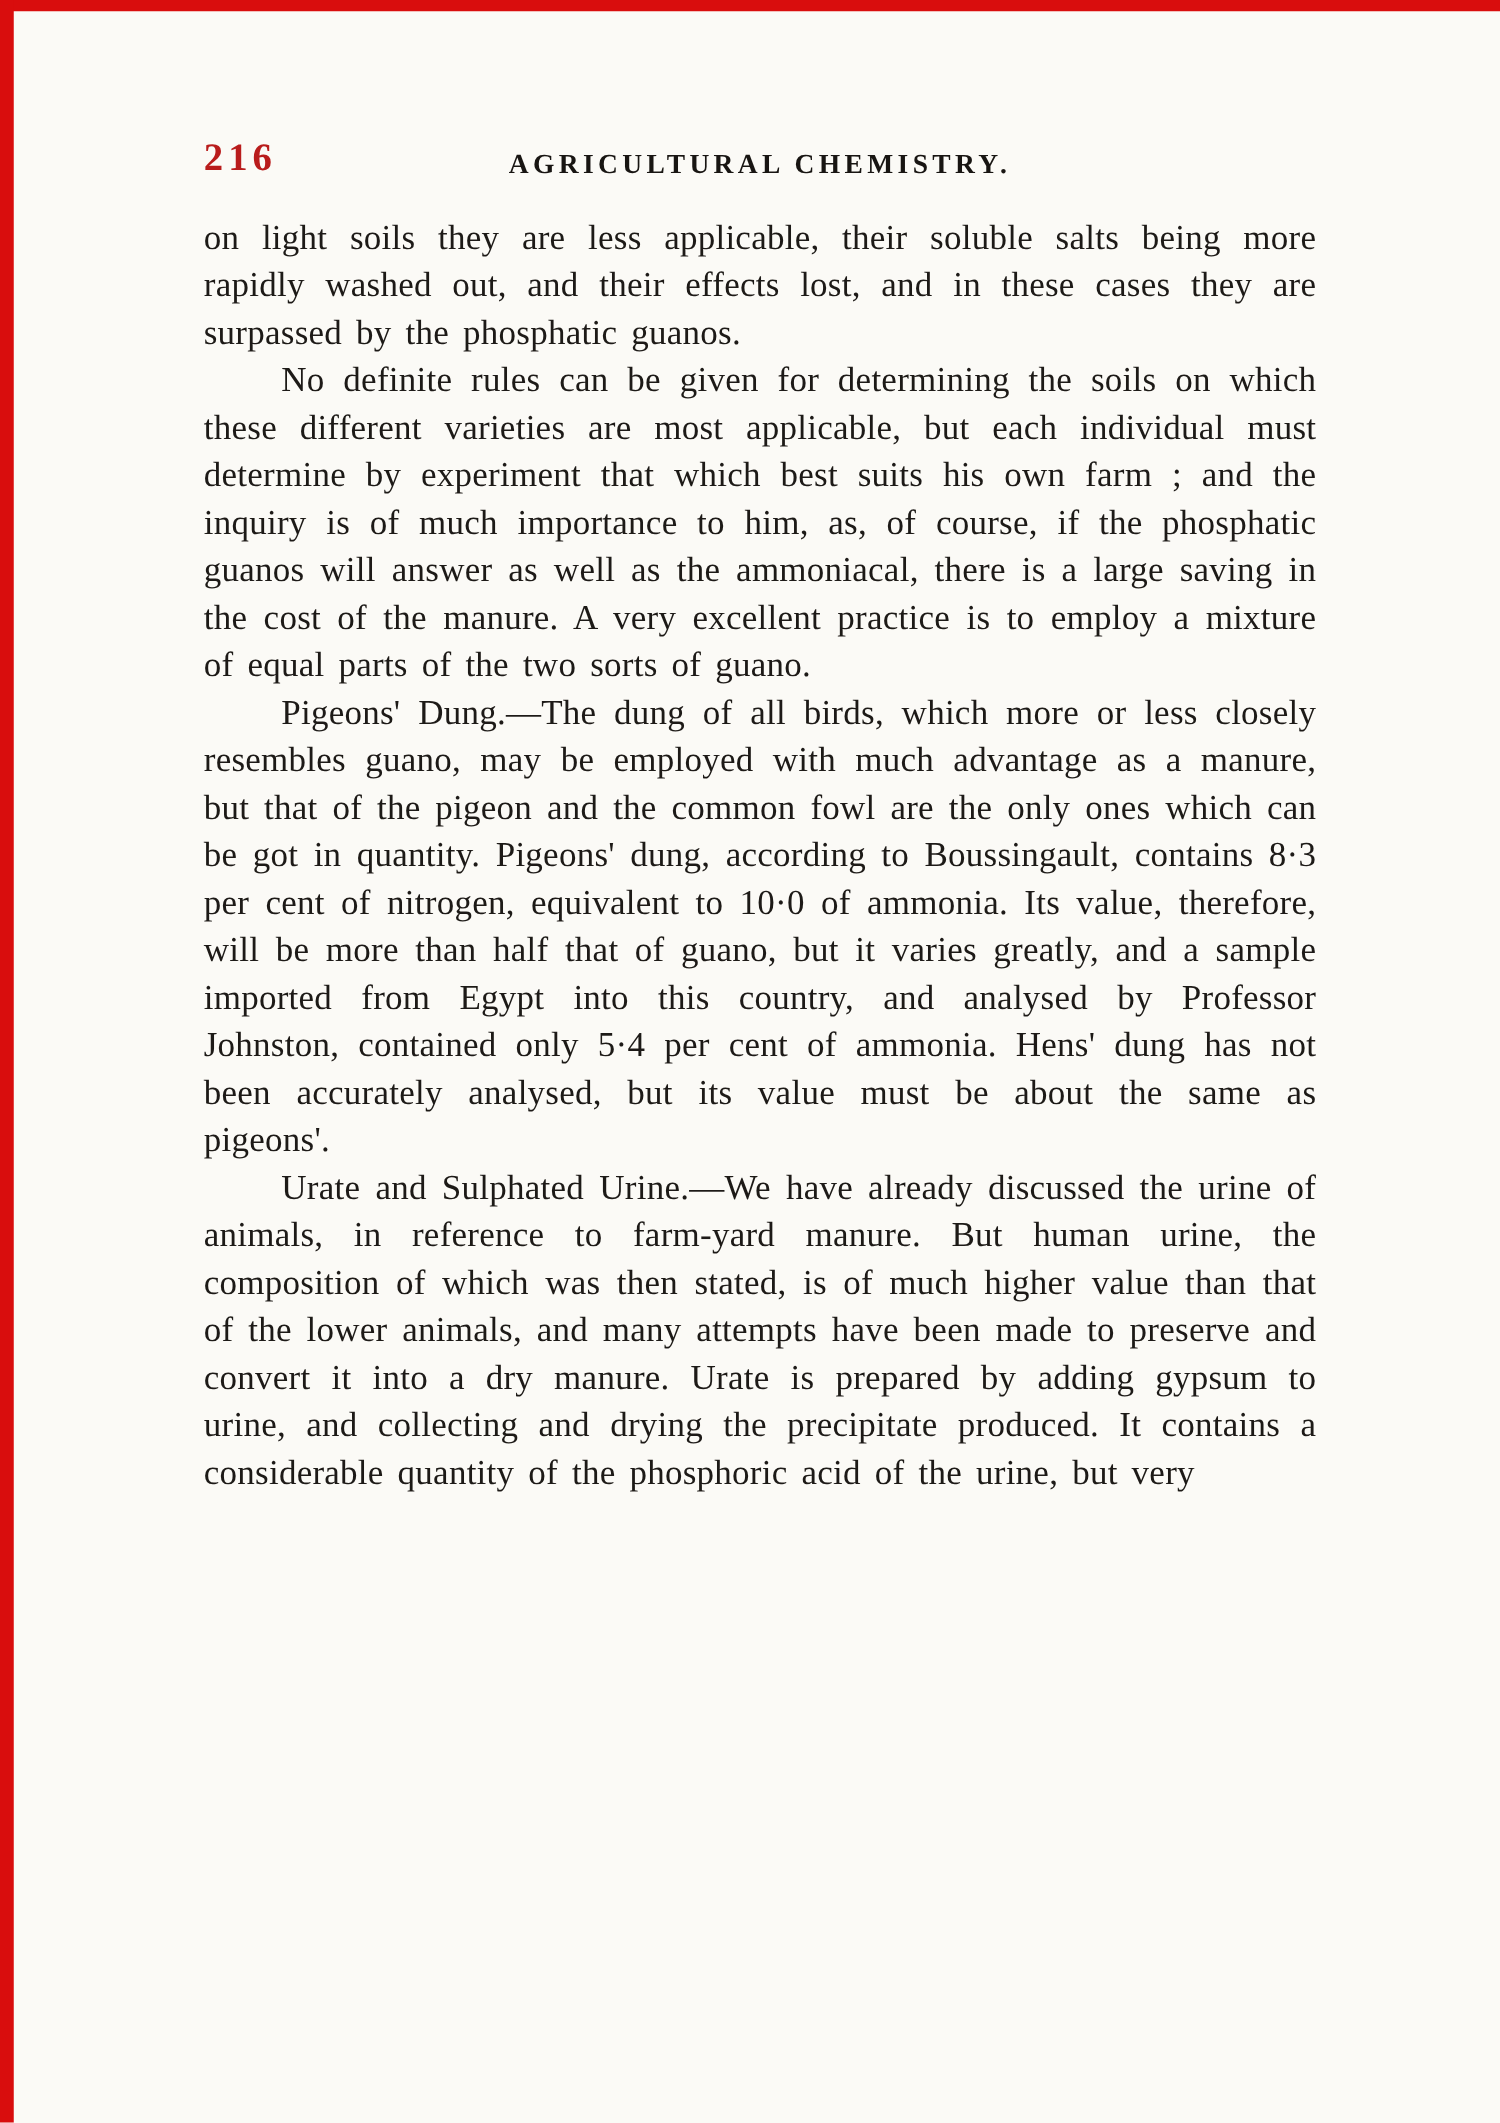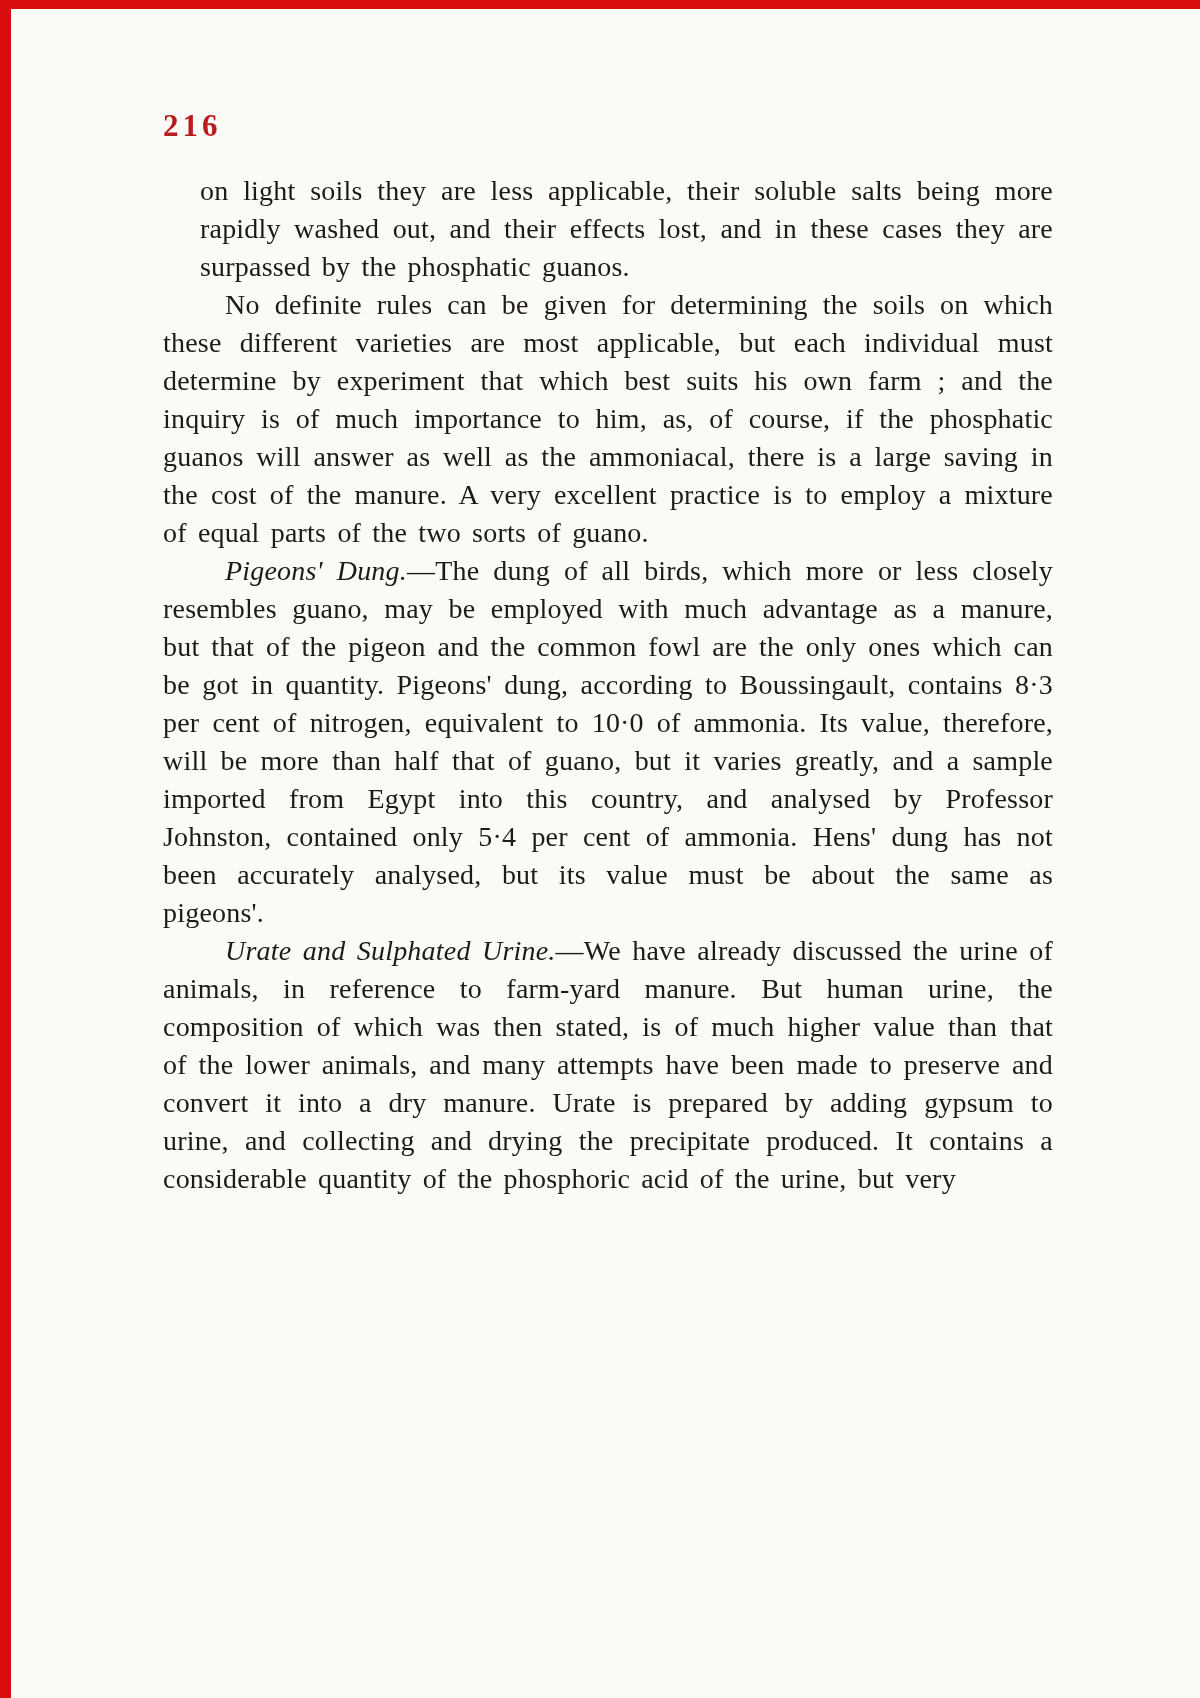--- a/index.html
+++ b/index.html
@@ -67,36 +67,35 @@
     word-spacing: 4px;
     letter-spacing: 0.2px;
     color: #1d1a17;
   }
   .para {
     margin: 0;
     text-indent: 62px;
   }
   .para.no-indent {
     text-indent: 0;
-    margin-left: 37px;
   }
   .lead {
-    font-style: italic;
   }
 </style>
 </head>
 <body>
 
 <div class="scan-edge-top"></div>
 <div class="scan-edge-left"></div>
 
 <div class="page">
 
   <span class="page-number">216</span>
 
+  <div class="running-head">AGRICULTURAL CHEMISTRY.</div>
 
   <div class="text-block">
 
     <p class="para no-indent"><span>on light soils they are less applicable, their soluble salts being more rapidly washed out, and their effects lost, and in these cases they are surpassed by the phosphatic guanos.</span></p>
 
     <p class="para"><span>No definite rules can be given for determining the soils on which these different varieties are most applicable, but each individual must determine by experiment that which best suits his own farm ; and the inquiry is of much importance to him, as, of course, if the phosphatic guanos will answer as well as the ammoniacal, there is a large saving in the cost of the manure.  A very excellent practice is to employ a mixture of equal parts of the two sorts of guano.</span></p>
 
     <p class="para"><span class="lead">Pigeons' Dung.</span><span>—The dung of all birds, which more or less closely resembles guano, may be employed with much advantage as a manure, but that of the pigeon and the common fowl are the only ones which can be got in quantity.  Pigeons' dung, according to Boussingault, contains 8·3 per cent of nitrogen, equivalent to 10·0 of ammonia. Its value, therefore, will be more than half that of guano, but it varies greatly, and a sample imported from Egypt into this country, and analysed by Professor Johnston, contained only 5·4 per cent of ammonia.  Hens' dung has not been accurately analysed, but its value must be about the same as pigeons'.</span></p>
 
     <p class="para"><span class="lead">Urate and Sulphated Urine.</span><span>—We have already discussed the urine of animals, in reference to farm-yard manure.  But human urine, the composition of which was then stated, is of much higher value than that of the lower animals, and many attempts have been made to preserve and convert it into a dry manure.  Urate is prepared by adding gypsum to urine, and collecting and drying the precipitate produced.  It contains a considerable quantity of the phosphoric acid of the urine, but very</span></p>

